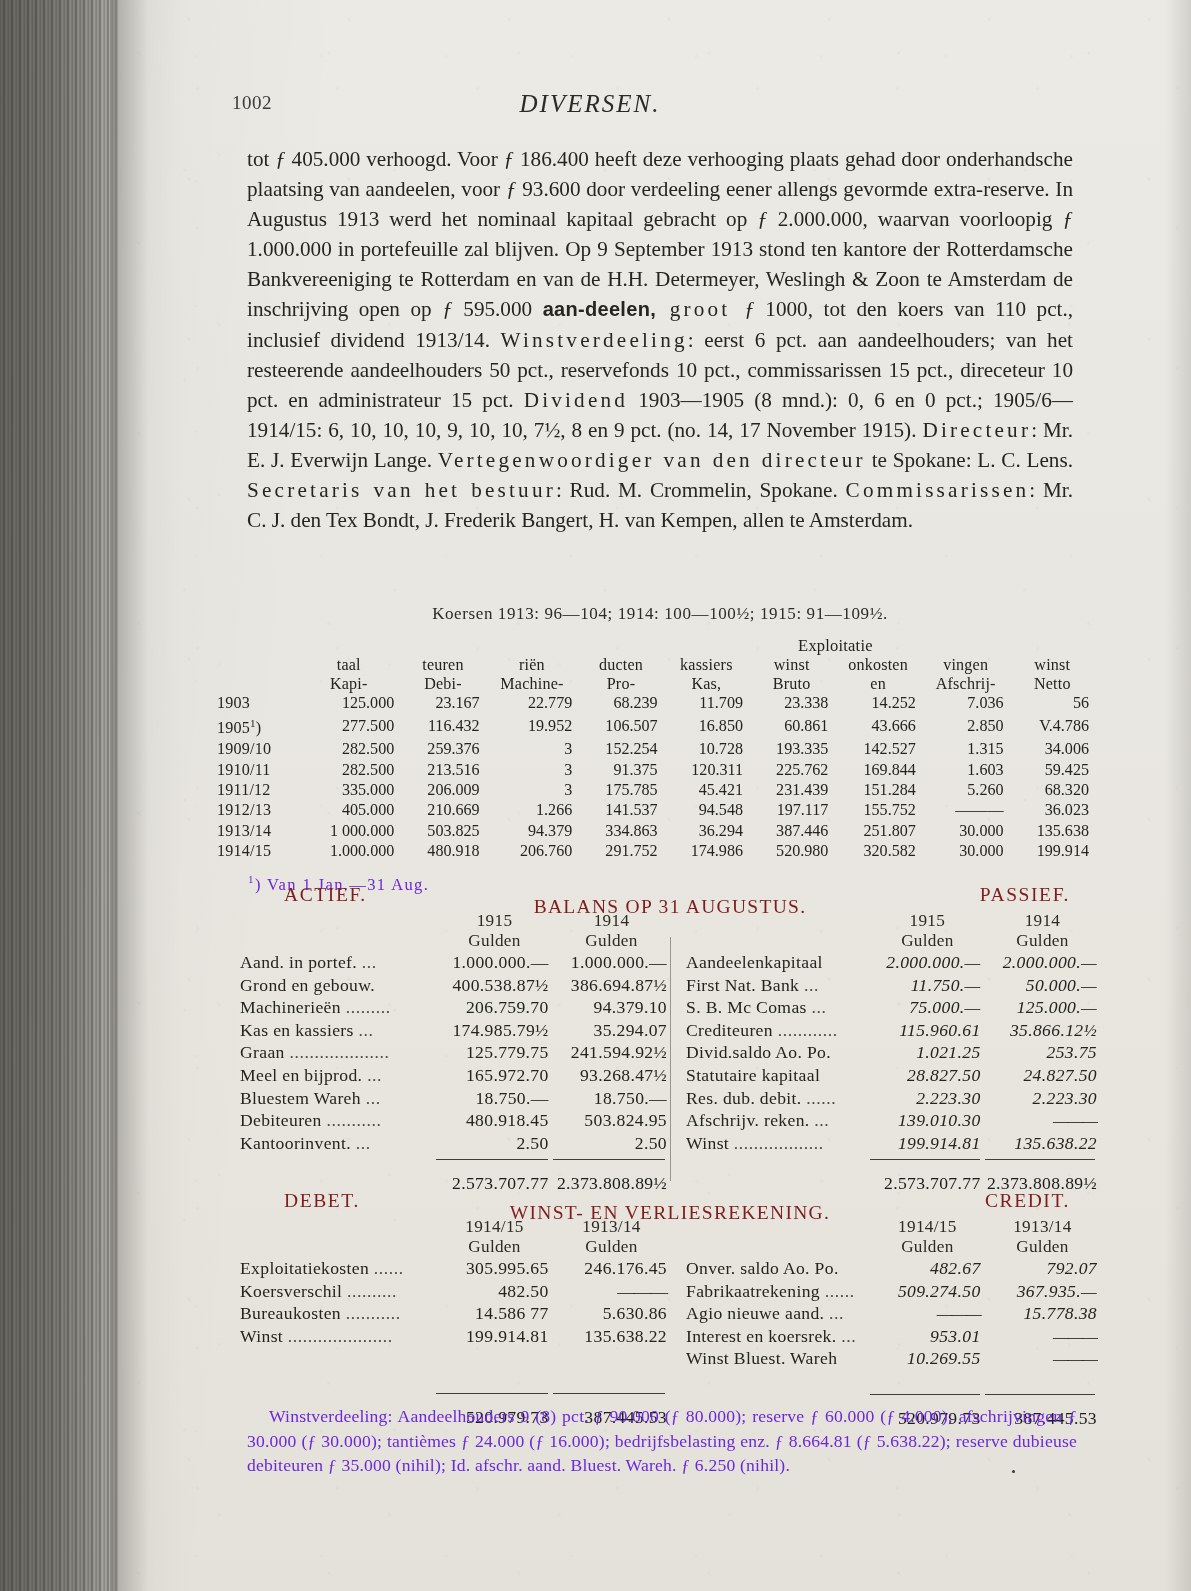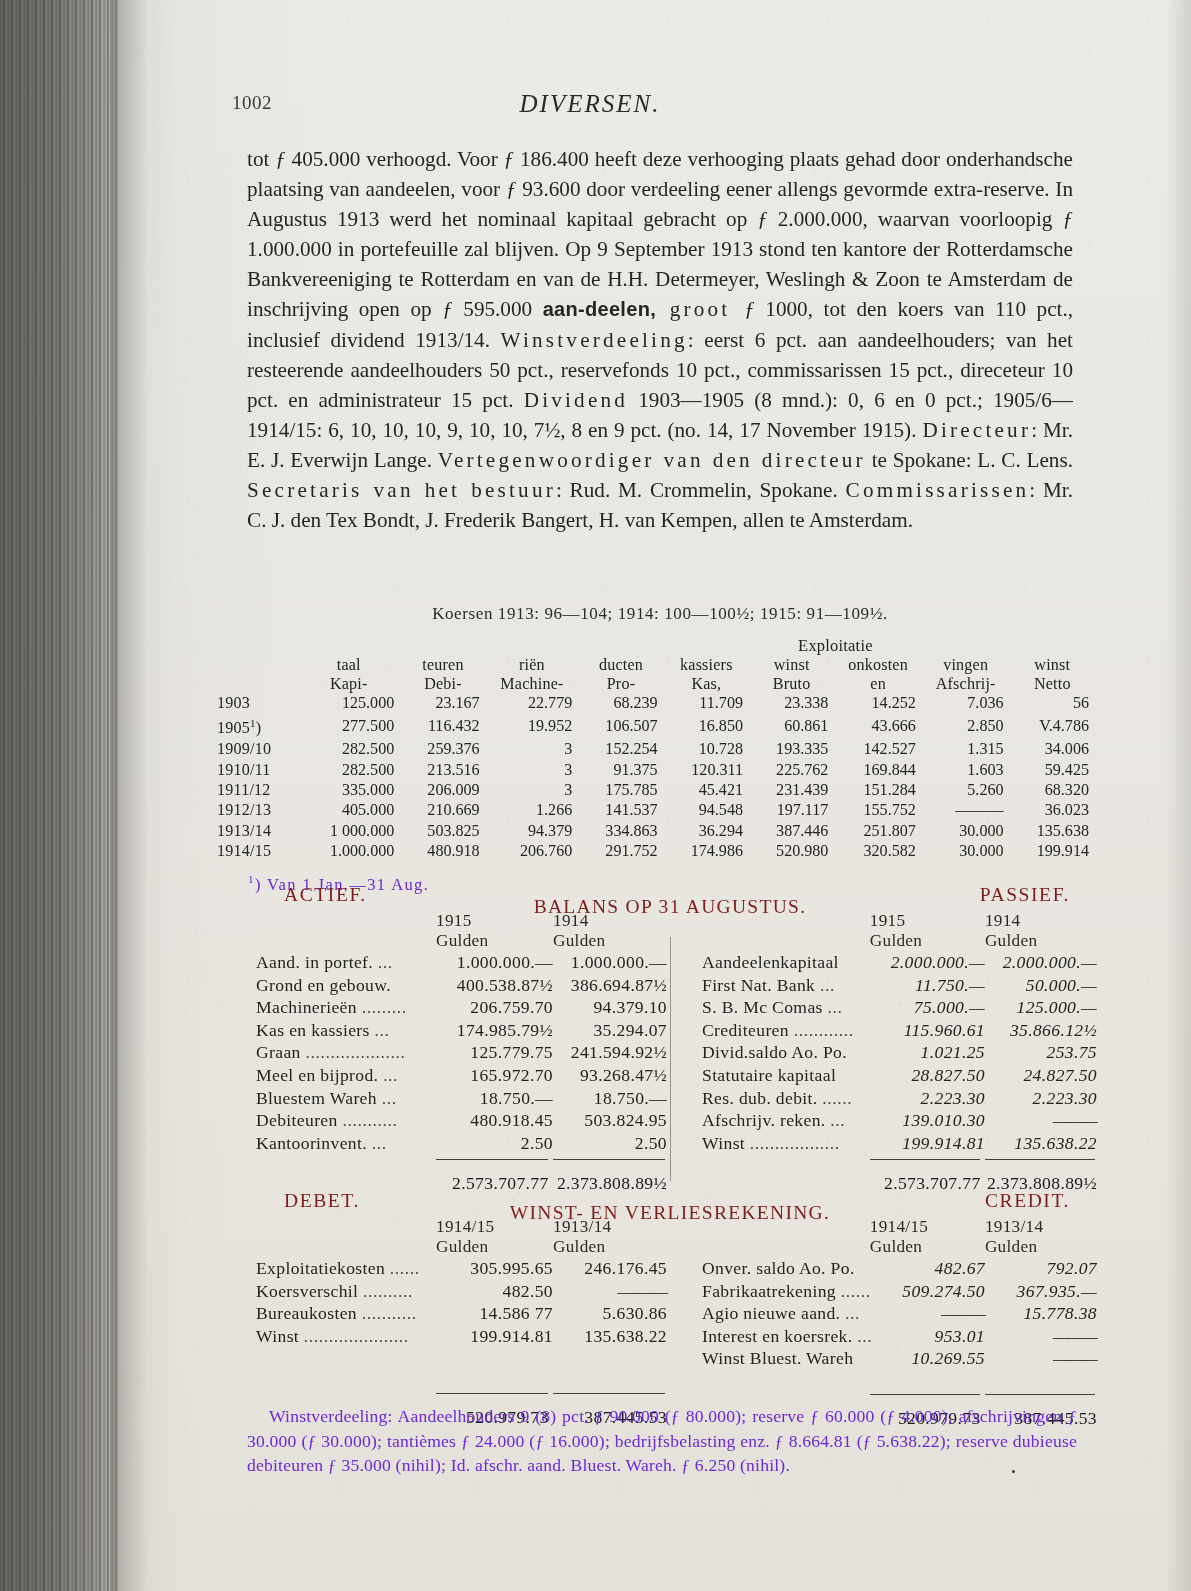--- a/index.html
+++ b/index.html
@@ -108,27 +108,27 @@
   .col { width:430px; position:relative; }
   .col.right { padding-left:16px; box-sizing:border-box; }
   .vrule {
     position:absolute; left:430px; top:26px; width:1px; height:244px;
     background:#55544c; opacity:0.55;
   }
 
   .yearrow, .unitrow {
     display:flex; font-size:17.2px; color:#2b2b24; letter-spacing:0.3px;
   }
-  .yearrow span, .unitrow span { display:block; }
+  .yearrow span, .unitrow span { display:block; text-align:center; }
   .lbl-w  { width:196px; }
   .num-w  { width:117px; }
   .lbl-w-r { width:190px; }
   .num-w-r { width:119px; }
 
-  .entry { display:flex; font-size:17.6px; line-height:22.6px; color:#24241e; letter-spacing:0.35px;margin-left:16px; }
+  .entry { display:flex; font-size:17.6px; line-height:22.6px; color:#24241e; letter-spacing:0.35px; }
   .entry .lbl { width:196px; white-space:nowrap; overflow:hidden; }
   .entry .lbl.r { width:190px; }
   .entry .num { width:117px; text-align:right; padding-right:3px; white-space:nowrap; }
   .entry .num.r { width:119px;font-style:italic; }
   .dots { color:#4a4940; letter-spacing:0.6px; }
   .dash { letter-spacing:-1px; }
 
   .totrule { display:flex; margin-top:5px; }
   .totrule .sp-l { width:196px; }
   .totrule .ln { width:112px; height:1px; background:#3f3e38; margin:0 5px 0 0; }

